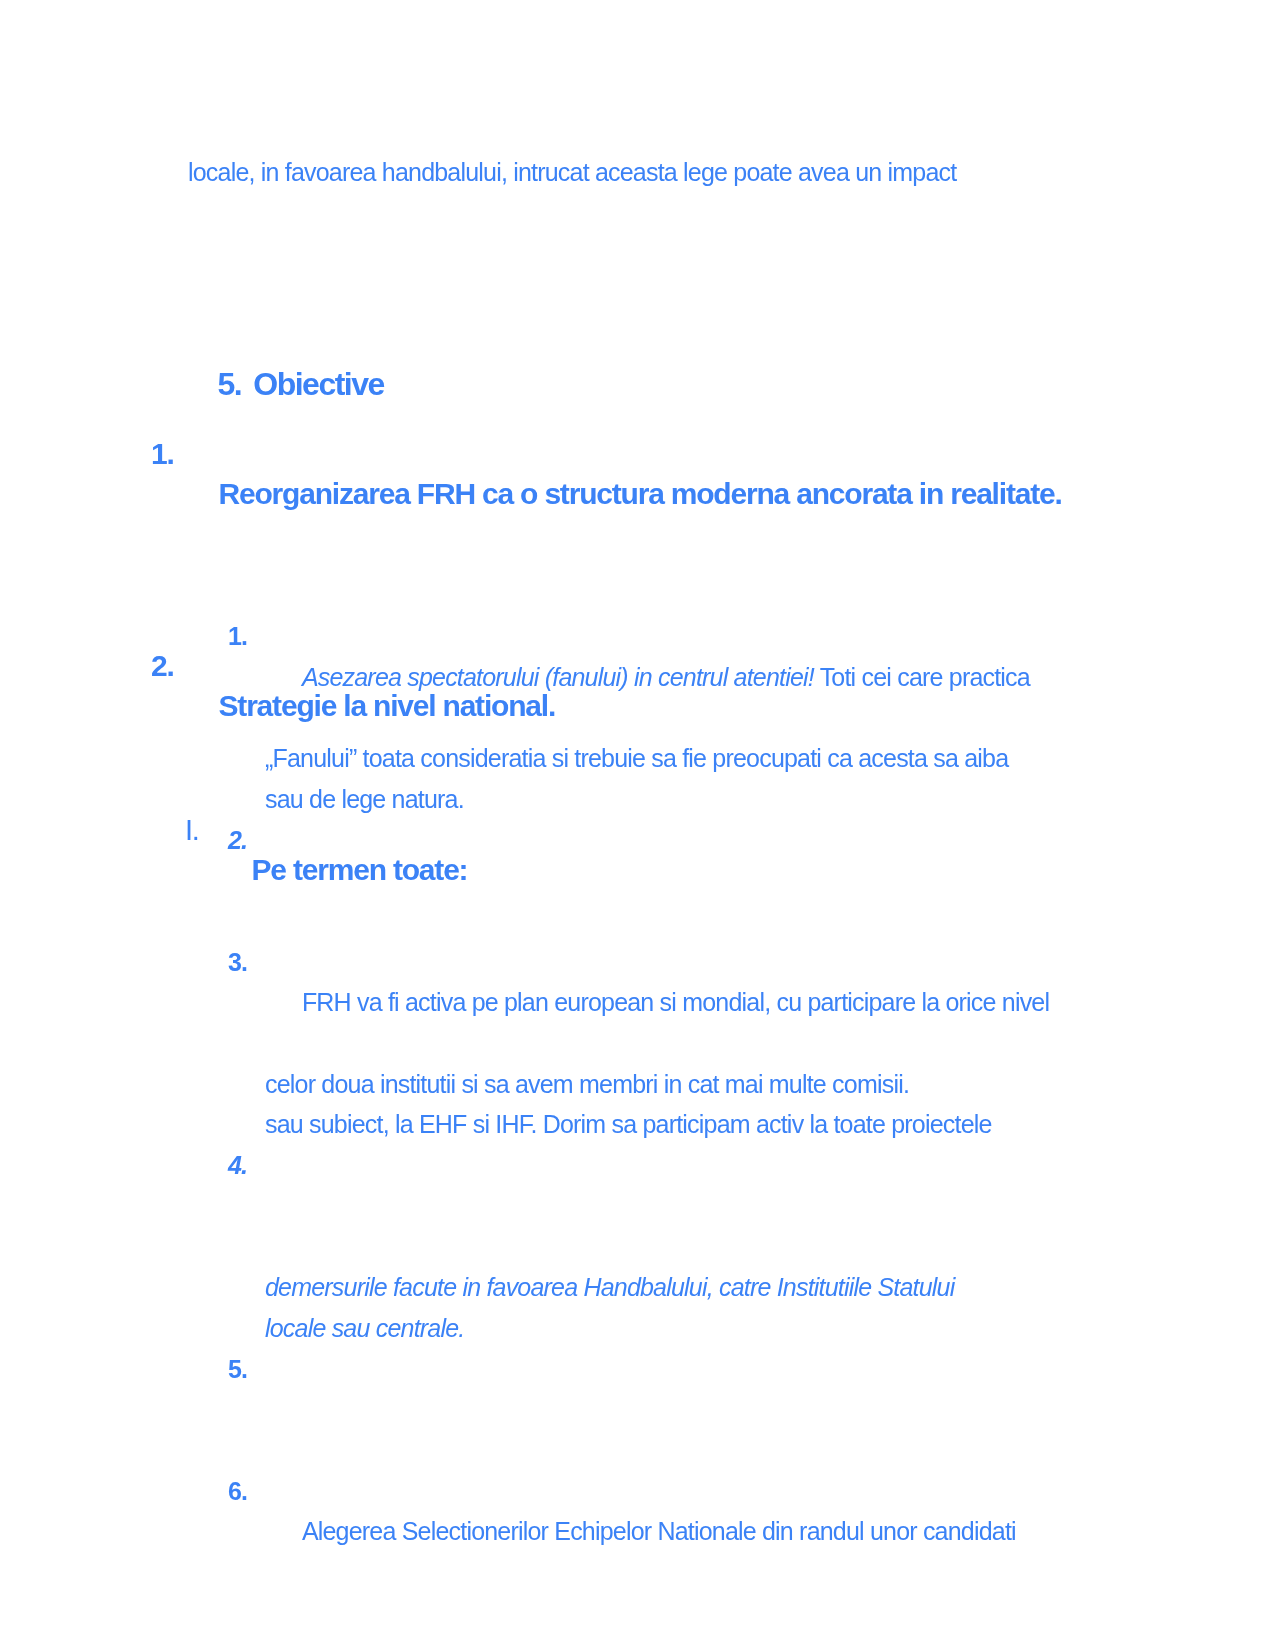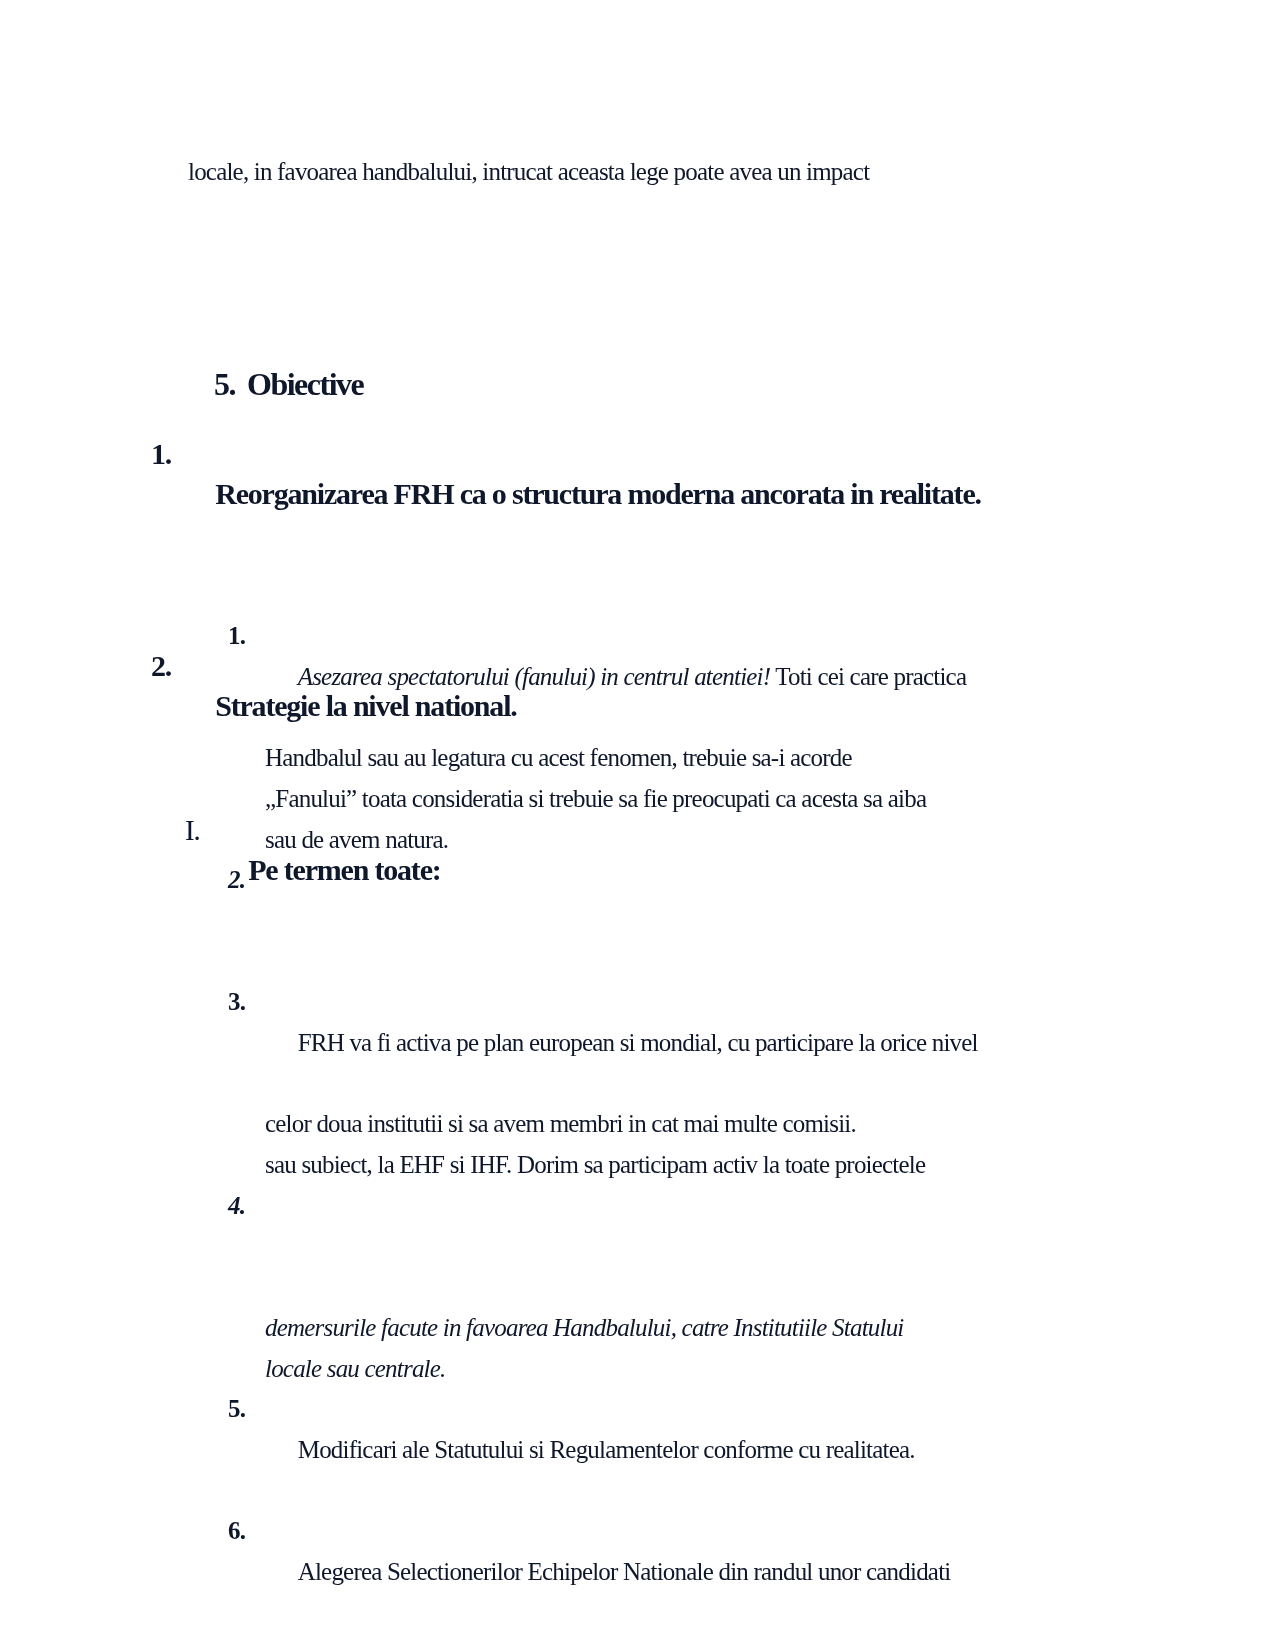--- a/index.html
+++ b/index.html
@@ -1,22 +1,22 @@
 <!DOCTYPE html>
 <html><head>
 <meta charset="utf-8">
 <style>
   html, body { margin: 0; padding: 0; background: #ffffff; }
   .page {
     position: relative;
     width: 1275px;
     height: 1650px;
     background: #ffffff;
-    color: #0f172a;
-    font-family: Liberation Serif, serif;
+    color: #3b82f6;
+    font-family: Liberation Sans, sans-serif;
     overflow: hidden;
     border-radius: 23px;
   }
   .block { position: absolute; }
   .body-text { font-size: 25px; line-height: 40.7px; letter-spacing: -0.8px; }
   .line { white-space: pre; position: relative; }
   .it { font-style: italic; }
   .num { position: absolute; font-weight: 700; top: 0; }
   .title { font-size: 32px; font-weight: 700; letter-spacing: -1.5px; line-height: 44px; white-space: pre; }
   .title .title-text { margin-left: 12px; }
@@ -49,42 +49,41 @@
 
   <div class="block subhead" style="left:223px; top:570px;">
     <span class="num">I.</span><span>Pe termen toate:</span>
   </div>
 
   <div class="block body-text sublist" style="left:265px; top:616px;">
 
     <div class="line">
       <span class="num">1.</span><span class="it">Asezarea spectatorului (fanului) in centrul atentiei!</span><span> Toti cei care practica</span>
     </div>
-    <div class="line">Handbalul sau au legatura cu acest fenomen, trebuie sa-i acorde</div>
     <div class="line">„Fanului” toata consideratia si trebuie sa fie preocupati ca acesta sa aiba</div>
-    <div class="line">sau de avem natura.</div>
+    <div class="line">sau de lege natura.</div>
 
     <div class="line it">
       <span class="num">2.</span>
     </div>
 
     <div class="line">
       <span class="num">3.</span><span>FRH va fi activa pe plan european si mondial, cu participare la orice nivel</span>
     </div>
     <div class="line">celor doua institutii si sa avem membri in cat mai multe comisii.</div>
     <div class="line">sau subiect, la EHF si IHF. Dorim sa participam activ la toate proiectele</div>
 
     <div class="line it">
       <span class="num">4.</span>
     </div>
     <div class="line it">demersurile facute in favoarea Handbalului, catre Institutiile Statului</div>
     <div class="line it">locale sau centrale.</div>
 
     <div class="line">
-      <span class="num">5.</span><span>Modificari ale Statutului si Regulamentelor conforme cu realitatea.</span>
+      <span class="num">5.</span>
     </div>
 
     <div class="line">
       <span class="num">6.</span><span>Alegerea Selectionerilor Echipelor Nationale din randul unor candidati</span>
     </div>
 
   </div>
 
 </div>
 

